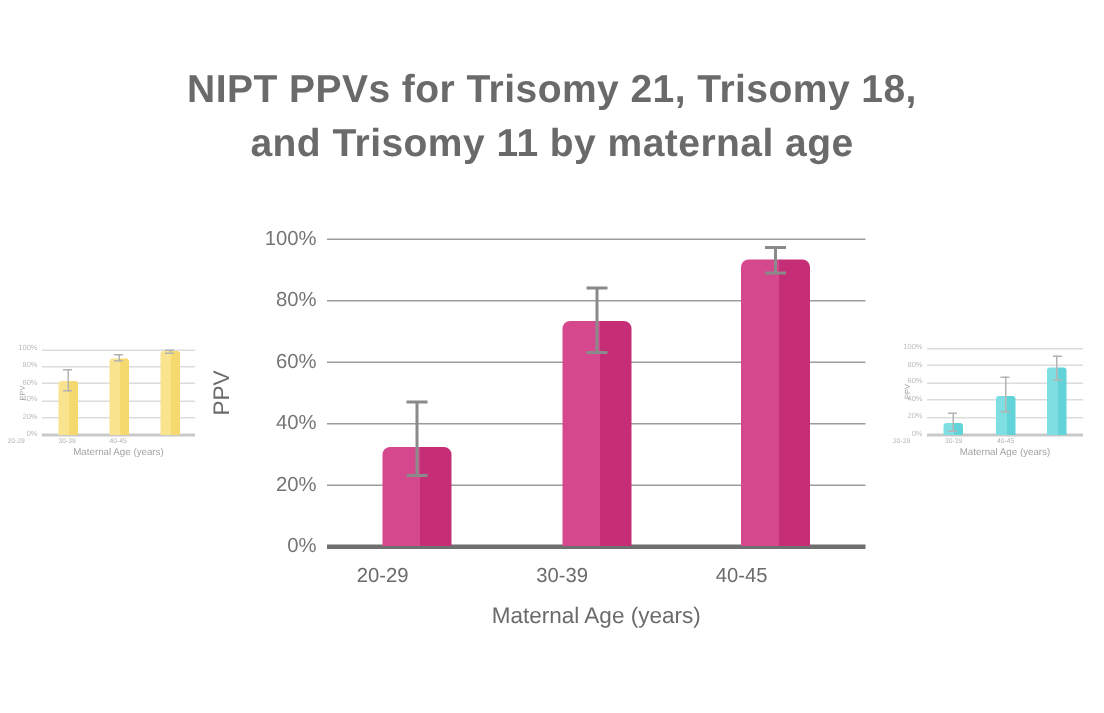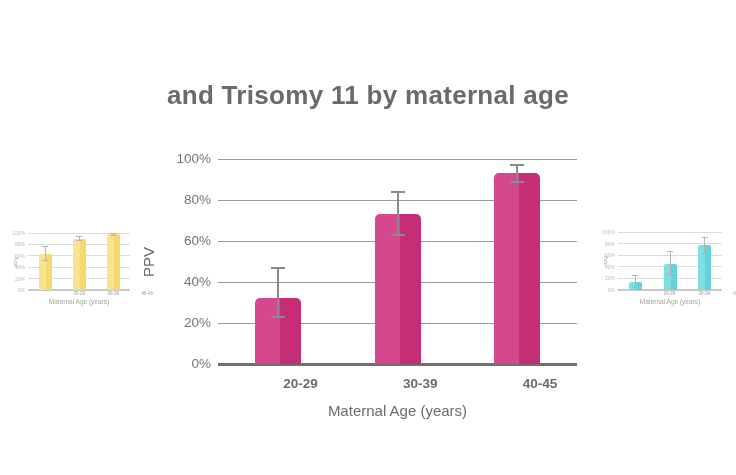--- a/index.html
+++ b/index.html
@@ -19,30 +19,30 @@
     line-height:36px;
     letter-spacing:0.3px;
     color:#6a6a6a;
     margin:0;
   }
   .chart-layer{position:absolute;inset:0;pointer-events:none;}
   .gridline{position:absolute;}
   .y-tick{position:absolute;text-align:right;transform:translateY(-50%);line-height:1;}
   .bar{position:absolute;}
   .err{position:absolute;}
-  .cat-label{position:absolute;text-align:right;line-height:1;font-weight:bold;}
+  .cat-label{position:absolute;text-align:left;line-height:1;}
   .x-axis-label{position:absolute;text-align:center;line-height:1;}
   .y-axis-label{position:absolute;transform:translate(-50%,-50%) rotate(-90deg);white-space:nowrap;line-height:1;}
 </style>
 </head>
 <body>
 
 <div class="canvas">
 
-  <h1 class="chart-title"><br><span>and Trisomy 11 by maternal age</span></h1>
+  <h1 class="chart-title"><span>NIPT PPVs for Trisomy 21, Trisomy 18,</span><br><span>and Trisomy 11 by maternal age</span></h1>
 
   <div class="chart-layer">
       <div class="gridline" style="left: 28px; width: 102px; top: 289px; height: 2px; background: rgb(201, 201, 201);"></div>
       <div class="y-tick" style="left: -1px; width: 26px; top: 290px; font-size: 5px; color: rgb(188, 188, 188);">0%</div>
       <div class="gridline" style="left: 28px; width: 102px; top: 278.1px; height: 1px; background: rgb(220, 220, 220);"></div>
       <div class="y-tick" style="left: -1px; width: 26px; top: 278.6px; font-size: 5px; color: rgb(188, 188, 188);">20%</div>
       <div class="gridline" style="left: 28px; width: 102px; top: 266.7px; height: 1px; background: rgb(220, 220, 220);"></div>
       <div class="y-tick" style="left: -1px; width: 26px; top: 267.2px; font-size: 5px; color: rgb(188, 188, 188);">40%</div>
       <div class="gridline" style="left: 28px; width: 102px; top: 255.3px; height: 1px; background: rgb(220, 220, 220);"></div>
       <div class="y-tick" style="left: -1px; width: 26px; top: 255.8px; font-size: 5px; color: rgb(188, 188, 188);">60%</div>

